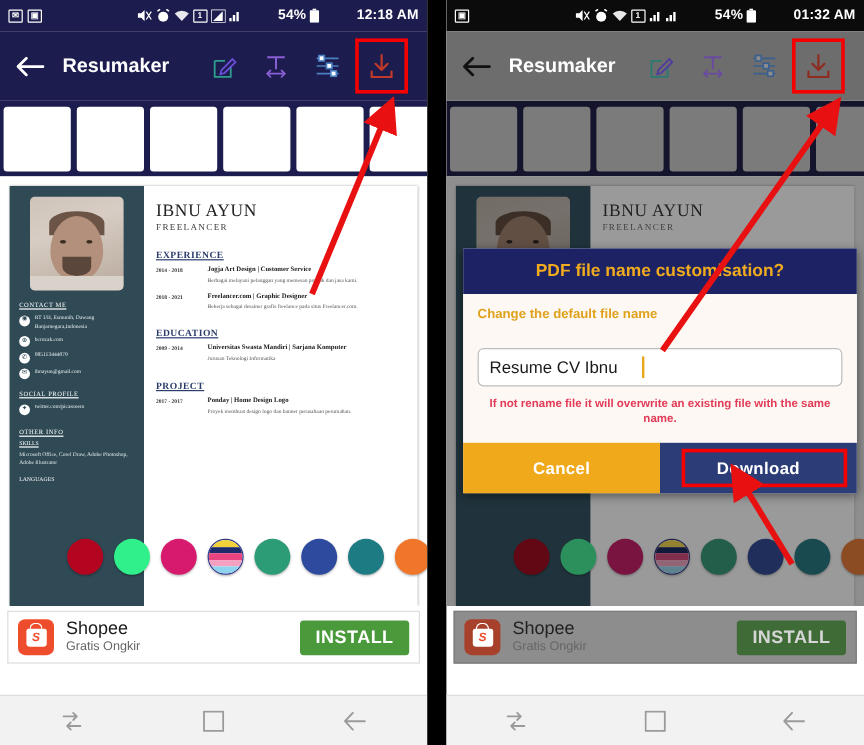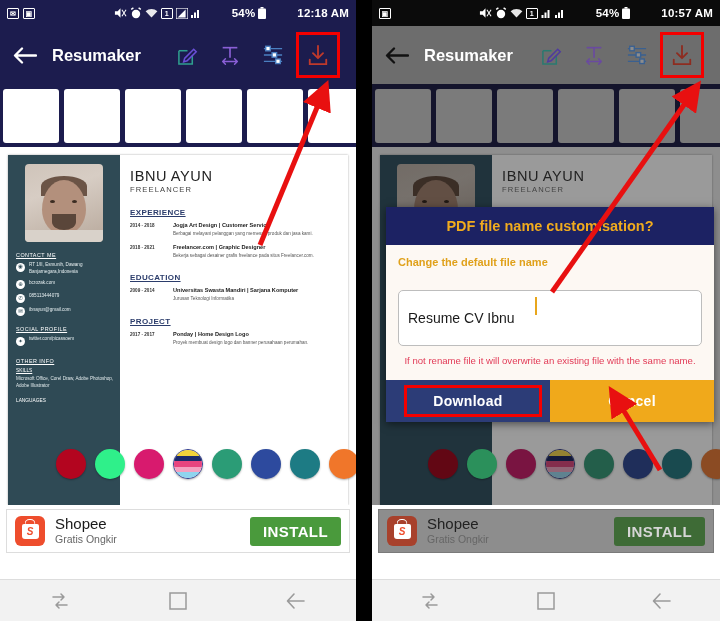--- a/index.html
+++ b/index.html
@@ -116,20 +116,21 @@
     overflow: hidden;
   }
   .doc-wrap.dim { background: #8e8e8e; }
   .resume {
     display: flex;
     height: 100%;
     background: #fff;
     margin: 8px 8px 0 8px;
     height: calc(100% - 8px);
     box-shadow: 0 0 2px rgba(0,0,0,.35);
+    font-family: Liberation Serif, serif;
   }
   .dim .resume { background: #9a9a9a; }
 
   .r-side {
     width: 112px;
     background: #2f4a55;
     color: #fff;
     padding: 0 0 4px 0;
     flex: 0 0 auto;
     overflow: hidden;
@@ -364,36 +365,36 @@
     font-weight: bold;
     margin-bottom: 22px;
   }
   .dlg-input {
     width: 100%;
     border: 1px solid #bdbdbd;
     border-radius: 5px;
     background: #fff;
     font-size: 14px;
     color: #1a1a1a;
-    padding: 19px 9px;
+    padding: 7px 9px;
     font-family: "Liberation Sans", sans-serif;
     position: relative;
   }
   .dlg-input-wrap { position: relative; }
   .caret {
     position: absolute;
     top: 7px;
     left: 137px;
     width: 1.6px; height: 18px;
     background: #e8a61c;
   }
   .dlg-warn {
     color: #e23b57;
     font-size: 9.6px;
-    font-weight: normal;
+    font-weight: bold;
     text-align: center;
     line-height: 1.35;
     margin-top: 9px;
   }
   .dlg-actions { display: flex; }
   .dlg-btn {
     flex: 1 1 0;
     text-align: center;
     padding: 13px 4px;
     font-size: 14px;
@@ -693,21 +694,21 @@
               <rect x="6" y="2" width="2" height="8" fill="#fff"></rect>
             </svg>
         </span>
         <span class="sb-txt">54%</span>
         <span class="sb-ico">
           <svg width="8" height="12" viewBox="0 0 8 12">
               <rect x="2.5" y="0" width="3" height="1.6" fill="#fff"></rect>
               <rect x="0" y="1.6" width="8" height="10.4" rx="1" fill="#fff"></rect>
             </svg>
         </span>
-        <span class="sb-txt">10:57 AM</span>
+        <span class="sb-txt">01:32 AM</span>
       </span>
     </div>
 
     <div class="appbar dim">
       <div class="back-arrow">
         <svg width="24" height="17" viewBox="0 0 24 17">
             <path d="M23 8.5H3M9 1.5L2 8.5l7 7" stroke="#111" stroke-width="2.3" fill="none" stroke-linecap="round" stroke-linejoin="round"></path>
           </svg>
       </div>
       <div class="app-title">Resumaker</div>
@@ -864,25 +865,25 @@
       <div class="dlg-title">PDF file name customisation?</div>
       <div class="dlg-body">
         <div class="dlg-label">Change the default file name</div>
         <div class="dlg-input-wrap">
           <input class="dlg-input" type="text" value="Resume CV Ibnu" style="">
           <span class="caret"></span>
         </div>
         <div class="dlg-warn">If not rename file it will overwrite an existing file with the same name.</div>
       </div>
       <div class="dlg-actions">
+        <div class="dlg-btn cancel">Cancel</div>
         <div class="dlg-btn download">
           <span>Download</span>
           <span class="hl"></span>
         </div>
-        <div class="dlg-btn cancel">Cancel</div>
       </div>
     </div>
 
     <div class="navbar">
       <div class="nav-ico">
         <svg width="20" height="18" viewBox="0 0 20 18">
             <path d="M3 5h11M11 2l3 3-3 3M17 13H6M9 10l-3 3 3 3" stroke="#9a9a9a" stroke-width="1.5" fill="none" stroke-linecap="round" stroke-linejoin="round"></path>
           </svg>
       </div>
       <div class="nav-ico">

